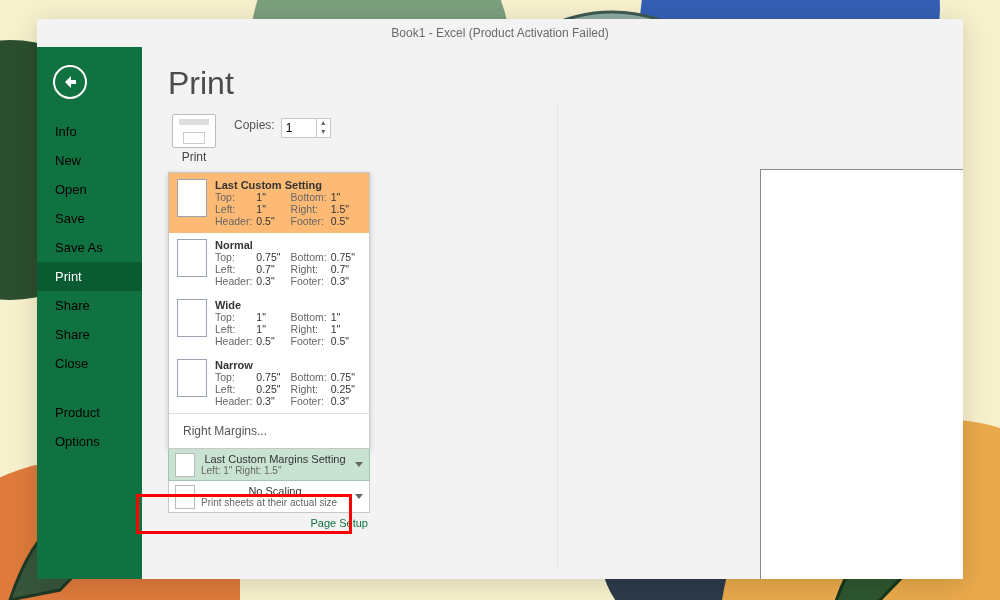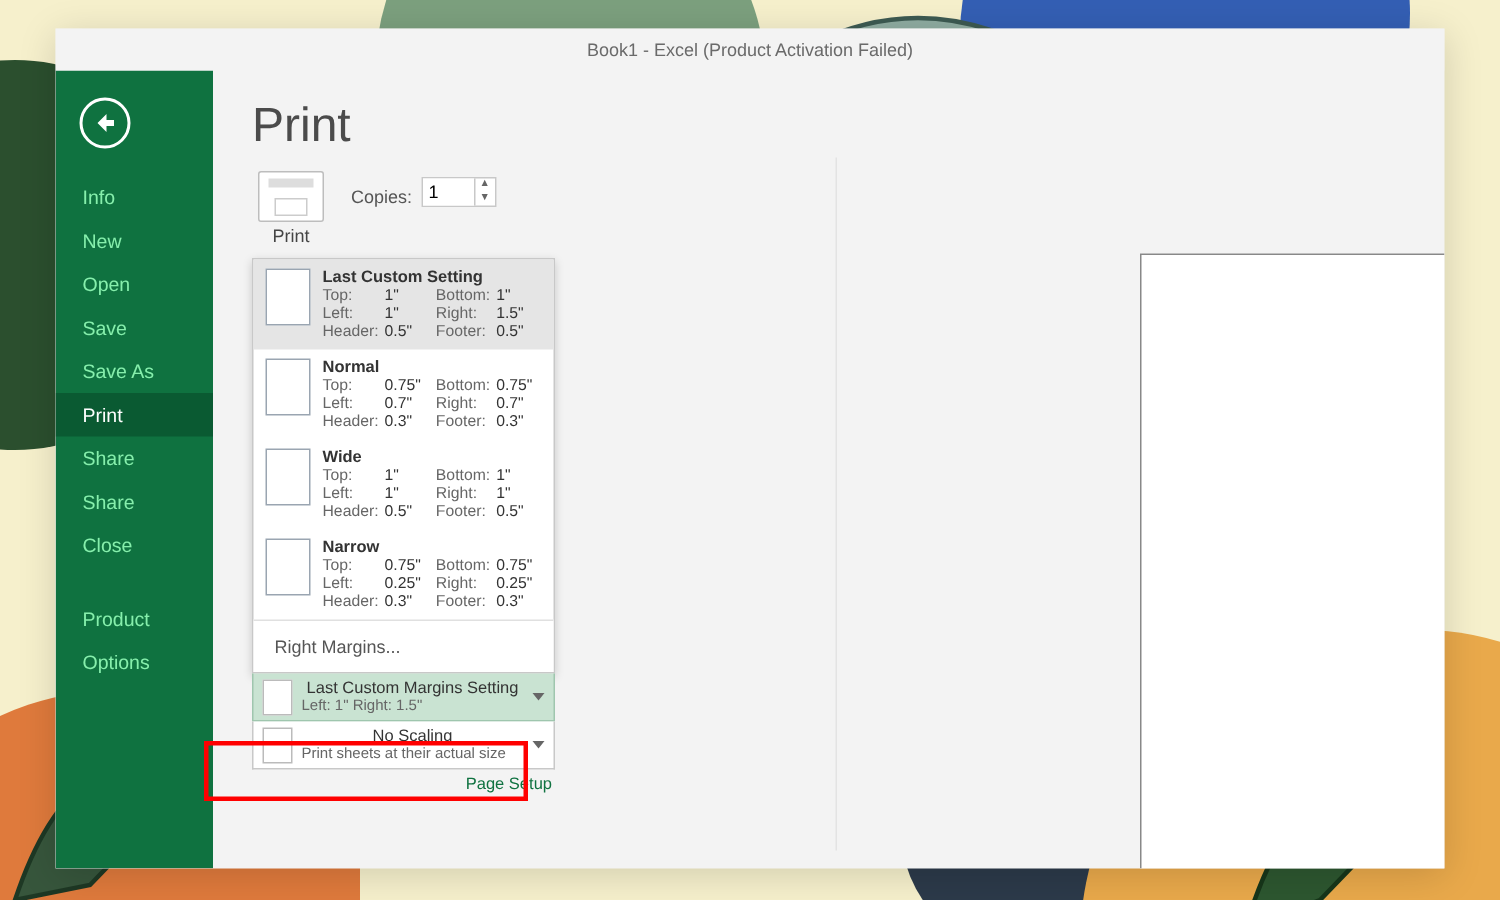--- a/index.html
+++ b/index.html
@@ -45,21 +45,21 @@
   .back-btn {
     width: 34px; height: 34px; border: 2px solid #fff; border-radius: 50%;
     margin: 6px 0 18px 16px;
     display: flex; align-items: center; justify-content: center;
     cursor: pointer;
   }
   .back-btn svg { fill: #fff; }
   .side-item {
     padding: 7px 0 7px 18px;
     cursor: pointer; font-size: 13px;
-    color: #86efac;
+    color: #000000;
   }
   .side-item.selected { background: #0a5a32; color: #fff; }
   .side-gap { height: 20px; }
 
   
   .main { flex: 1; padding: 18px 12px 0 26px; position: relative; display: flex; }
   .left-col { width: 230px; }
   .page-title { font-size: 32px; font-weight: 300; color: #4b4b4b; margin-bottom: 12px; }
 
   .print-row { display: flex; align-items: flex-start; gap: 14px; margin-bottom: 8px; }
@@ -72,21 +72,21 @@
   }
   .print-btn .printer::before {
     content:""; position:absolute; top:4px; left:6px; right:6px; height:6px; background:#ddd;
   }
   .print-btn .printer::after {
     content:""; position:absolute; bottom:3px; left:10px; right:10px; height:10px;
     background:#fff; border:1px solid #ccc;
   }
   .print-btn .lbl { font-size: 12px; color: #444; }
 
-  .copies { display: flex; align-items: flex-end; gap: 6px; margin-top: 4px; }
+  .copies { display: flex; align-items: flex-start; gap: 6px; margin-top: 4px; }
   .copies .lbl { font-size: 12px; color: #555; }
   .spin {
     display: inline-flex; border: 1px solid #c8c8c8; height: 20px; background: #fff;
   }
   .spin input {
     width: 34px; border: none; padding: 0 4px; font-size: 12px;
   }
   .spin .arrows {
     width: 14px; border-left: 1px solid #c8c8c8; display: flex; flex-direction: column;
   }
@@ -95,21 +95,21 @@
   
   .margins-popup {
     width: 202px;
     background: #fff;
     border: 1px solid #c8c8c8;
     box-shadow: 0 2px 6px rgba(0,0,0,.18);
     font-size: 11px;
     color: #555;
   }
   .m-opt { display: flex; padding: 6px 8px; gap: 8px; cursor: pointer; }
-  .m-opt.sel { background: #e5e5e5; }
+  .m-opt.sel { background: #fdba74; }
   .m-thumb {
     width: 30px; height: 38px; border: 1px solid #9aa5b1; background: #fff; position: relative; flex: 0 0 30px;
   }
   .m-thumb::before, .m-thumb::after {
     content:""; position:absolute; background:#f0f3f6;
   }
   .m-opt b { font-size: 11px; color: #333; font-weight: 600; }
   .m-info { flex: 1; }
   .m-grid { display: grid; grid-template-columns: auto 1fr auto 1fr; column-gap: 4px; font-size: 10.5px; }
   .m-grid span.lab { color: #666; }

